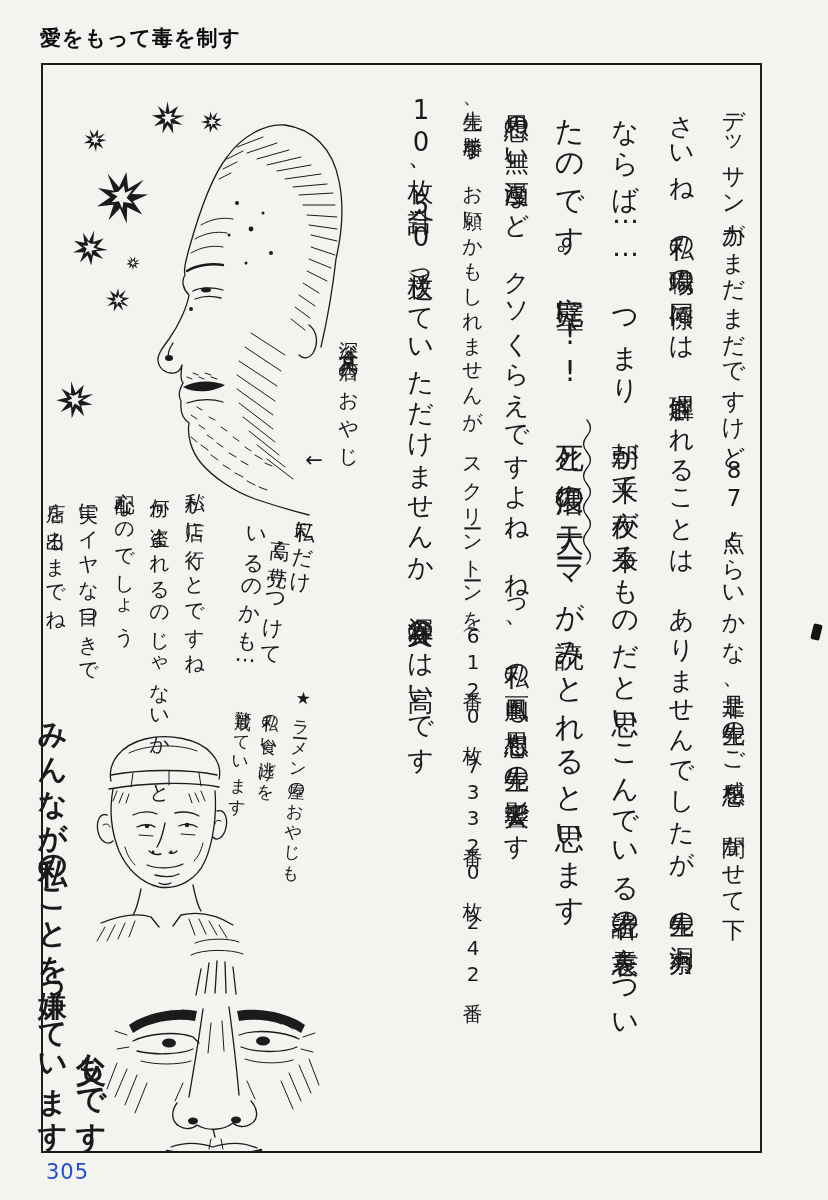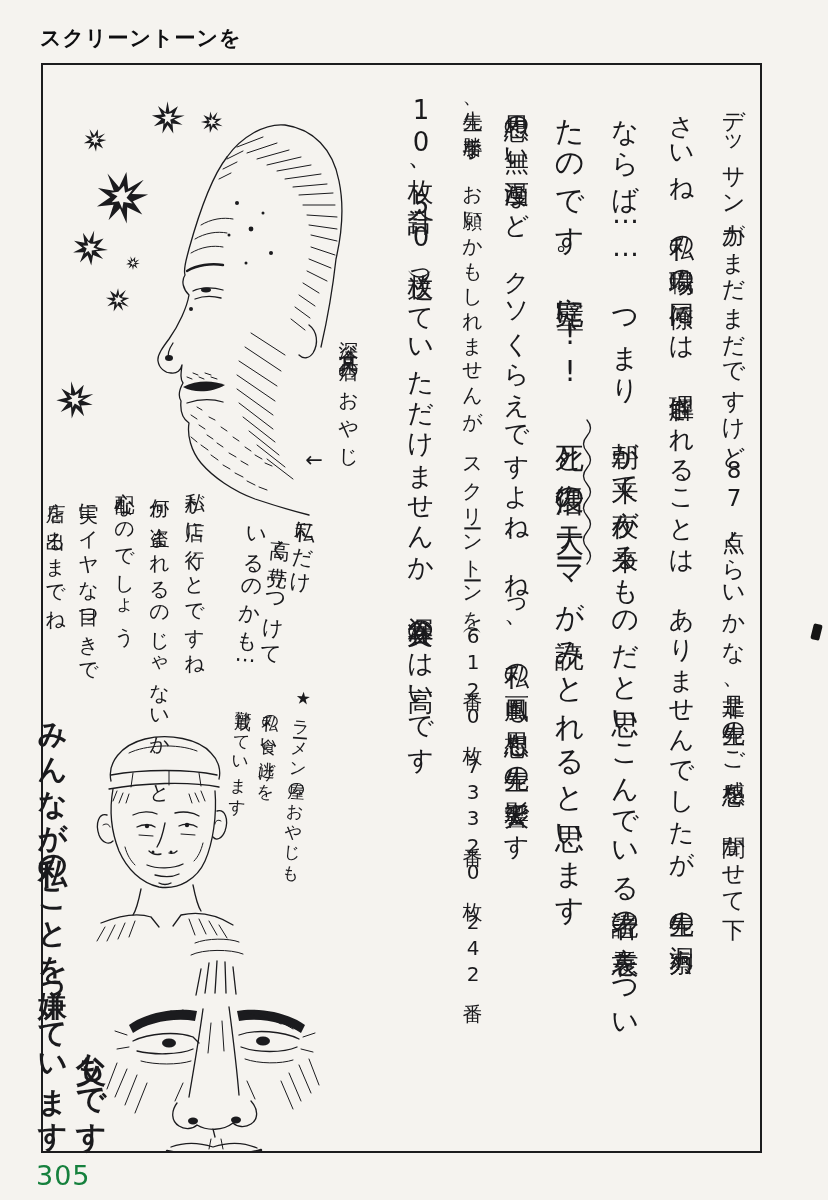--- a/index.html
+++ b/index.html
@@ -21,38 +21,38 @@
   .art{
     position:absolute;left:41px;top:63px;width:721px;height:1090px;z-index:1;
   }
   .col{
     position:absolute;z-index:2;
     writing-mode:vertical-rl;text-orientation:upright;
     white-space:pre;line-height:1;color:#1a1a1d;
   }
   .big{font-weight:600;}
   .page-number{
-    position:absolute;left:36px;top:1160px;
-    font-size:27px;color:#15803d;letter-spacing:1px;z-index:2;
+    position:absolute;left:46px;top:1160px;
+    font-size:21px;color:#1d4ed8;letter-spacing:1px;z-index:2;
   }
   .ink-speck{
     position:absolute;left:812px;top:624px;width:9px;height:16px;
     background:#151515;border-radius:2px;transform:rotate(14deg);z-index:2;
   }
   svg .ln{fill:none;stroke:#1b1b1e;stroke-width:1.3;stroke-linecap:round;stroke-linejoin:round;}
   svg .thin{stroke-width:1;}
   svg .thick{stroke-width:2.4;}
   svg .fill{fill:#1b1b1e;stroke:none;}
 </style>
 </head>
 <body>
 
 <div class="page">
 
-  <div class="header-title">スクリーントーンを</div>
+  <div class="header-title">愛をもって毒を制す</div>
 
   <svg class="art" viewBox="0 0 721 1090" aria-hidden="true">
     <defs>
       <g id="splat">
         <path d="M0,-11 L2,-4 L8,-9 L4,-2 L11,-3 L5,1 L10,6 L3,4 L4,11 L0,5 L-4,11 L-3,4 L-10,6 L-5,1 L-11,-2 L-4,-2 L-8,-9 L-2,-4 Z" fill="#1b1b1e"></path>
         <path d="M0,-5 L1,-2 L4,-4 L2,0 L5,2 L1,2 L1,5 L-1,2 L-4,3 L-2,0 L-5,-1 L-2,-2 Z" fill="#f5f3ef"></path>
       </g>
     </defs>
 
     <g>

